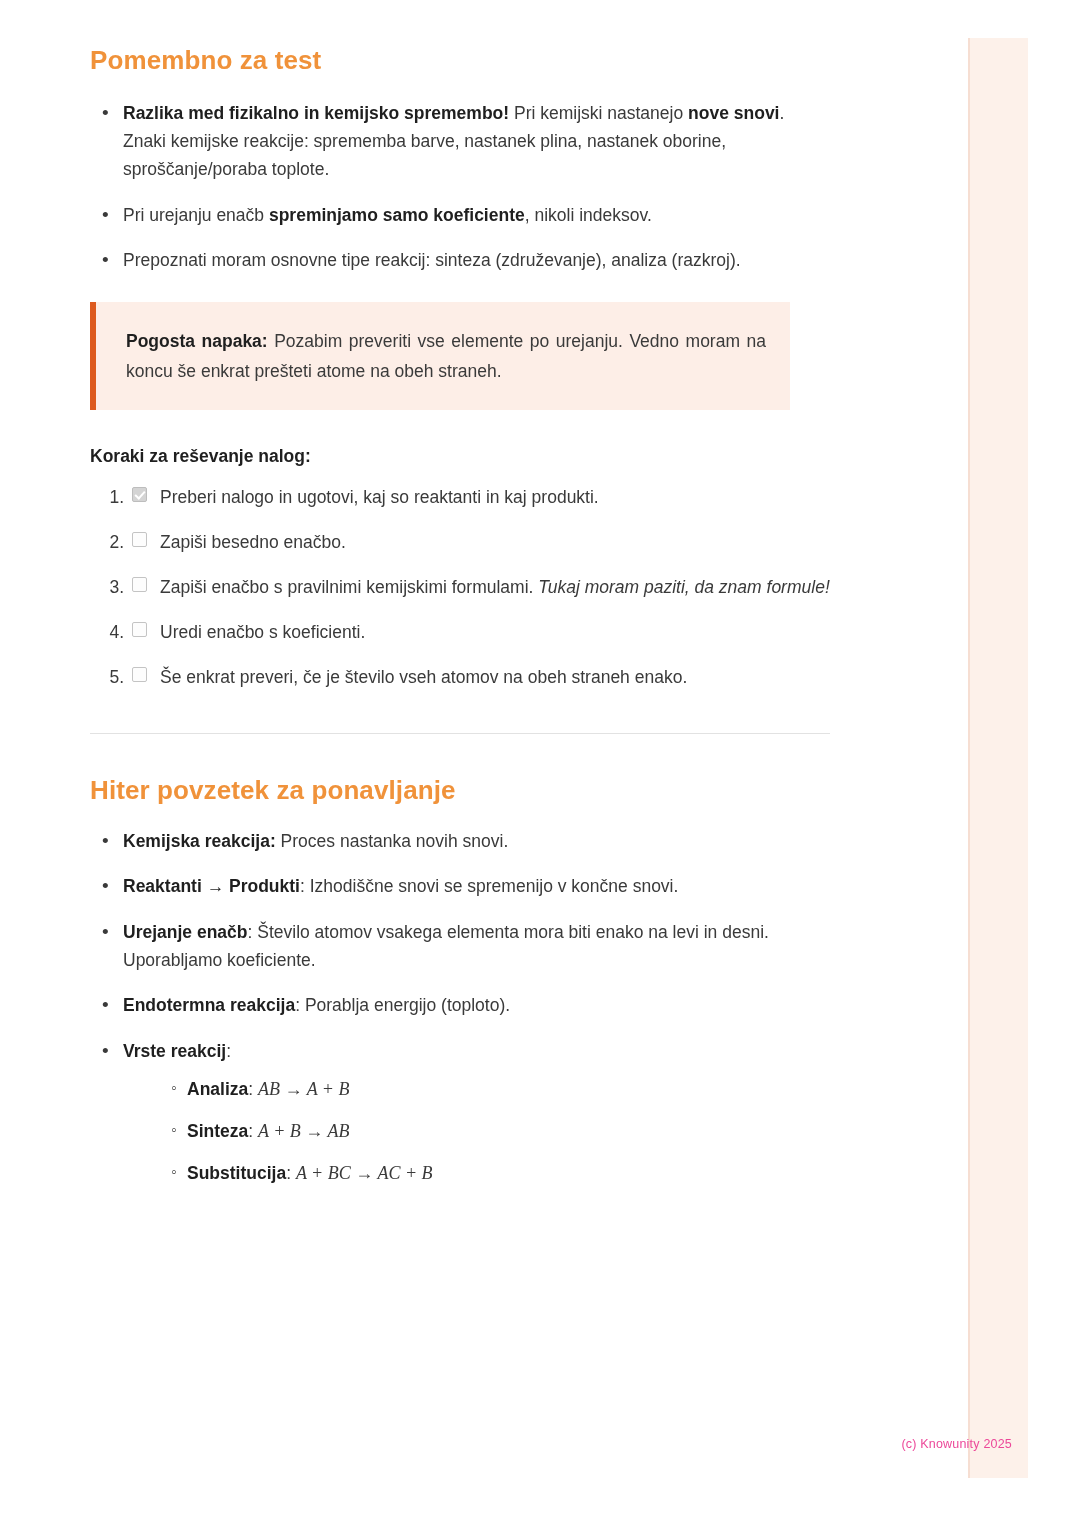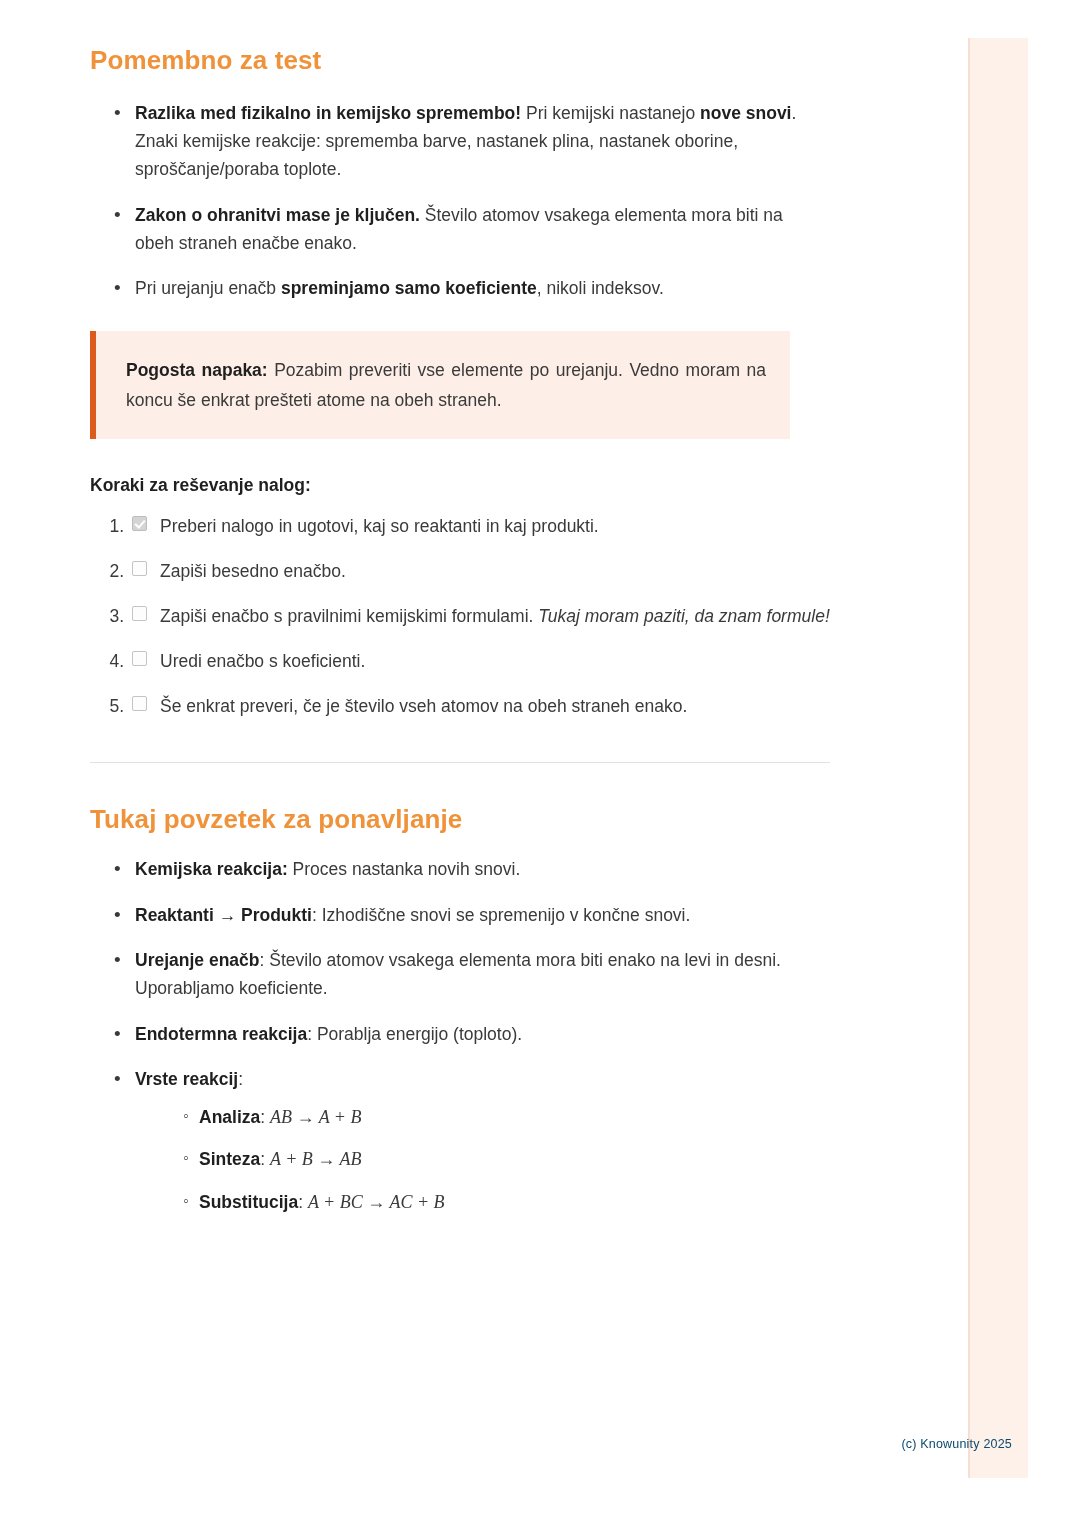--- a/index.html
+++ b/index.html
@@ -53,21 +53,21 @@
     font-weight: bold;
     margin: 0 0 22px 0;
     letter-spacing: 0.1px;
   }
   h1.section-title.second {
     margin-top: 0;
     margin-bottom: 20px;
   }
   ul.bullets {
     list-style: none;
-    margin: 12px;
+    margin: 0;
     padding: 0;
   }
   ul.bullets > li {
     position: relative;
     padding-left: 33px;
     margin-bottom: 17px;
     font-size: 17.5px;
     line-height: 1.62;
     color: #3a3a3a;
   }
@@ -185,45 +185,45 @@
   }
   .footer {
     position: absolute;
     left: 0;
     top: 1437px;
     width: 1080px;
     text-align: right;
     padding-right: 68px;
     box-sizing: border-box;
     font-size: 12.5px;
-    color: #0c4a6e;
+    color: #ec4899;
     letter-spacing: 0.2px;
   }
 </style>
 </head>
 <body>
 
 <div class="page">
 
   <div class="right-band"></div>
   <div class="right-band-line"></div>
 
   <div class="content">
 
     <h1 class="section-title">Pomembno za test</h1>
 
     <ul class="bullets">
       <li>
         <strong>Razlika med fizikalno in kemijsko spremembo!</strong><span> Pri kemijski nastanejo </span><strong>nove snovi</strong><span>. Znaki kemijske reakcije: sprememba barve, nastanek plina, nastanek oborine, sproščanje/poraba toplote.</span>
       </li>
       <li>
-        <strong>Zakon o ohranitvi mase je ključen.</strong><span> Število atomov vsakega elementa mora biti na obeh straneh enačbe enako.</span>
-      </li>
-      <li>
         <span>Pri urejanju enačb </span><strong>spreminjamo samo koeficiente</strong><span>, nikoli indeksov.</span>
+      </li>
+      <li>
+        <span>Prepoznati moram osnovne tipe reakcij: sinteza (združevanje), analiza (razkroj).</span>
       </li>
     </ul>
 
     <div class="note-box">
       <div class="bar"></div>
       <p><strong>Pogosta napaka:</strong><span> Pozabim preveriti vse elemente po urejanju. Vedno moram na koncu še enkrat prešteti atome na obeh straneh.</span></p>
     </div>
 
     <div class="steps-title">Koraki za reševanje nalog:</div>
 
@@ -245,21 +245,21 @@
         <span>Uredi enačbo s koeficienti.</span>
       </li>
       <li>
         <span class="chk"></span>
         <span>Še enkrat preveri, če je število vseh atomov na obeh straneh enako.</span>
       </li>
     </ol>
 
     <hr class="divider">
 
-    <h1 class="section-title second">Tukaj povzetek za ponavljanje</h1>
+    <h1 class="section-title second">Hiter povzetek za ponavljanje</h1>
 
     <ul class="bullets">
       <li>
         <strong>Kemijska reakcija:</strong><span> Proces nastanka novih snovi.</span>
       </li>
       <li>
         <strong>Reaktanti → Produkti</strong><span>: Izhodiščne snovi se spremenijo v končne snovi.</span>
       </li>
       <li>
         <strong>Urejanje enačb</strong><span>: Število atomov vsakega elementa mora biti enako na levi in desni. Uporabljamo koeficiente.</span>

